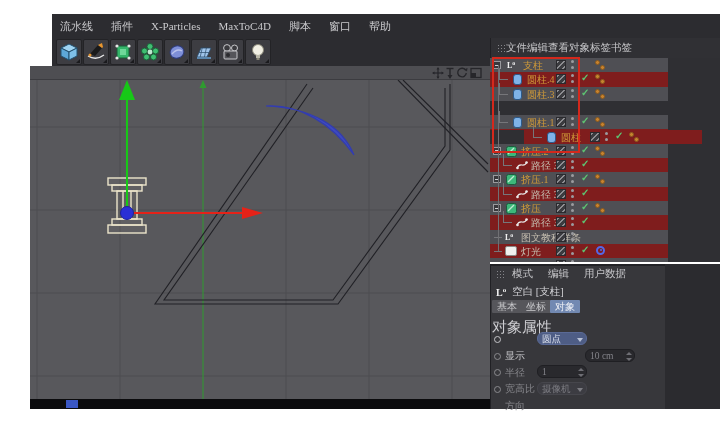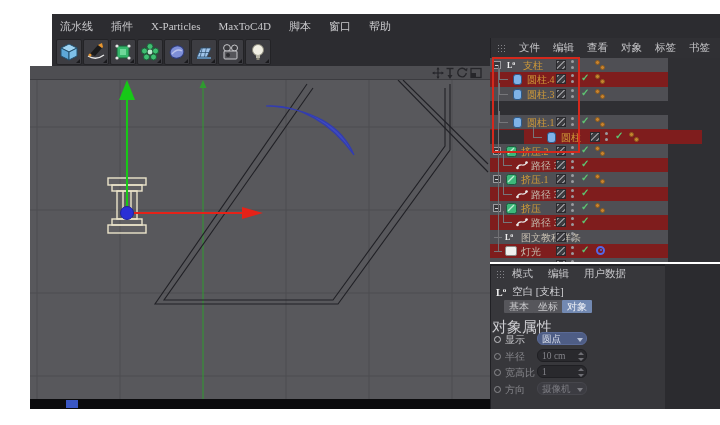--- a/index.html
+++ b/index.html
@@ -10,21 +10,21 @@
   #menubar{left:52px;top:14px;width:668px;height:24px;background:#2c2c30;display:flex;align-items:center;gap:18px;padding-left:8px;box-sizing:border-box;}
   #menubar .mi{font-size:11px;color:#c9c9cc;white-space:nowrap;}
   #toolbar{left:52px;top:38px;width:438px;height:28px;background:#2c2c30;display:flex;align-items:center;padding-left:4px;box-sizing:border-box;}
   .tbtn{position:relative;width:24px;height:24px;margin-right:1px;background:#3d3d42;border:1px solid #232326;border-radius:2px;display:flex;align-items:center;justify-content:center;}
   .tbtn::after{content:"";position:absolute;right:1px;bottom:1px;border-left:4px solid transparent;border-bottom:4px solid #1a1a1d;}
   
   #vp-header{left:30px;top:66px;width:460px;height:14px;background:#4e4e52;border-bottom:1px solid #3c3c40;box-sizing:border-box;}
   .navic{position:absolute;top:1px;width:12px;height:12px;}
   #viewport{left:30px;top:80px;width:460px;height:329px;background:#58585c;}
   
-  #om-menubar{left:490px;top:38px;width:230px;height:20px;background:#303034;display:flex;align-items:center;gap:13px;padding-left:6px;box-sizing:border-box;border-left:1px solid #202024;}
+  #om-menubar{left:490px;top:38px;width:230px;height:20px;background:#303034;display:flex;align-items:center;padding-left:6px;box-sizing:border-box;border-left:1px solid #202024;}
   #om-menubar .mi{font-size:10.5px;color:#c6c6c9;}
   #om-list{left:490px;top:58px;width:230px;height:204px;background:#2f2f33;overflow:hidden;}
   .om-row{position:absolute;left:0;width:178px;height:14.3px;}
   .om-row.even{background:#4f4f54;}
   .om-row.odd{background:#7f1d1d;}
   .om-row .lbl{position:absolute;top:1px;font-size:10px;white-space:nowrap;}
   .lbl.sel{color:#d09a38;}
   .lbl.norm{color:#c3bcae;}
   .expand{position:absolute;left:3px;top:3px;width:8px;height:8px;border:1px solid #9a9a9e;background:#38383c;box-sizing:border-box;}
   .expand::after{content:"";position:absolute;left:1px;top:2.5px;width:4px;height:1px;background:#cfcfd2;}
@@ -41,25 +41,25 @@
   .target{position:absolute;left:106px;top:2px;width:9px;height:9px;border:2px solid #5468e8;border-radius:50%;box-sizing:border-box;}
   .target::after{content:"";position:absolute;left:1.5px;top:1.5px;width:2px;height:2px;border-radius:50%;background:#5468e8;}
   #om-tree-line{left:498px;top:65px;width:1px;height:186px;background:#707074;z-index:2;}
   #annotation-box{left:492px;top:57px;width:84px;height:92px;border:2px solid #d4281c;z-index:40;}
   
   #am{left:490px;top:264px;width:230px;height:145px;background:#37373b;border-top:2px solid #222226;box-sizing:border-box;border-left:1px solid #202024;}
   #am-right-void{left:665px;top:264px;width:55px;height:145px;background:#2b2b2f;}
   .am-menu{position:absolute;font-size:10.5px;color:#c6c6c9;}
   #am-objrow{left:496px;top:285px;height:14px;display:flex;align-items:center;gap:6px;}
   #am-objrow .t{font-size:10.5px;color:#d4d4d8;}
-  .tab{position:absolute;top:300px;height:13px;font-size:10px;color:#c9c9cc;background:#56565b;padding:0 5px;line-height:13px;border-radius:1px;margin-left:12px;}
+  .tab{position:absolute;top:300px;height:13px;font-size:10px;color:#c9c9cc;background:#56565b;padding:0 5px;line-height:13px;border-radius:1px;}
   .tab.active{background:#7289b2;color:#f0f2f7;}
   #am-section{left:492px;top:318px;font-size:15px;color:#cdcdd1;}
   .fld-pre{position:absolute;left:494px;width:7px;height:7px;border:1.5px solid #8a8a8e;border-radius:50%;box-sizing:border-box;}
-  .fld-lbl{position:absolute;left:505px;font-size:10px;}
+  .fld-lbl{position:absolute;left:505px;font-size:10px;margin-top:16px;}
   .fld-lbl.on{color:#c4c4c8;} .fld-lbl.off{color:#85858a;}
   .ctl{position:absolute;left:537px;width:50px;height:13px;box-sizing:border-box;font-size:9.5px;line-height:12px;padding-left:4px;border-radius:6px;}
   .dd{border:1px solid #5a6a96;background:#4e5d85;color:#dde2ee;}
   .dd.dis{border:1px solid #46464c;background:#3c3c42;color:#7c7c82;}
   .dd .arr{position:absolute;right:3px;top:5px;border-left:3.5px solid transparent;border-right:3.5px solid transparent;border-top:4px solid #b9c2d6;}
   .dd.dis .arr{border-top-color:#7c7c82;}
   .num{border:1px solid #1f1f23;background:#29292d;color:#84848a;}
   .num .step{position:absolute;right:2px;top:2px;width:6px;height:9px;}
   .num .step::before{content:"";position:absolute;left:0;top:0;border-left:3px solid transparent;border-right:3px solid transparent;border-bottom:3.5px solid #6e6e74;}
   .num .step::after{content:"";position:absolute;left:0;bottom:0;border-left:3px solid transparent;border-right:3px solid transparent;border-top:3.5px solid #6e6e74;}
@@ -488,21 +488,21 @@
 
   <span class="abs fld-pre" style="top:336px;border-color:#c4c4c8;"></span>
   <span class="abs fld-lbl on" style="top:333px;">显示</span>
   <span class="abs ctl dd" style="top:332px;">
     <span>圆点</span>
     <span class="arr"></span>
   </span>
 
   <span class="abs fld-pre" style="top:353px;"></span>
   <span class="abs fld-lbl off" style="top:350px;">半径</span>
-  <span class="abs ctl num" style="top:349px;">
+  <span class="abs ctl num" style="top:349px;margin-left:48px;">
     <span>10 cm</span>
     <span class="step"></span>
   </span>
 
   <span class="abs fld-pre" style="top:369px;"></span>
   <span class="abs fld-lbl off" style="top:366px;">宽高比</span>
   <span class="abs ctl num" style="top:365px;">
     <span>1</span>
     <span class="step"></span>
   </span>

